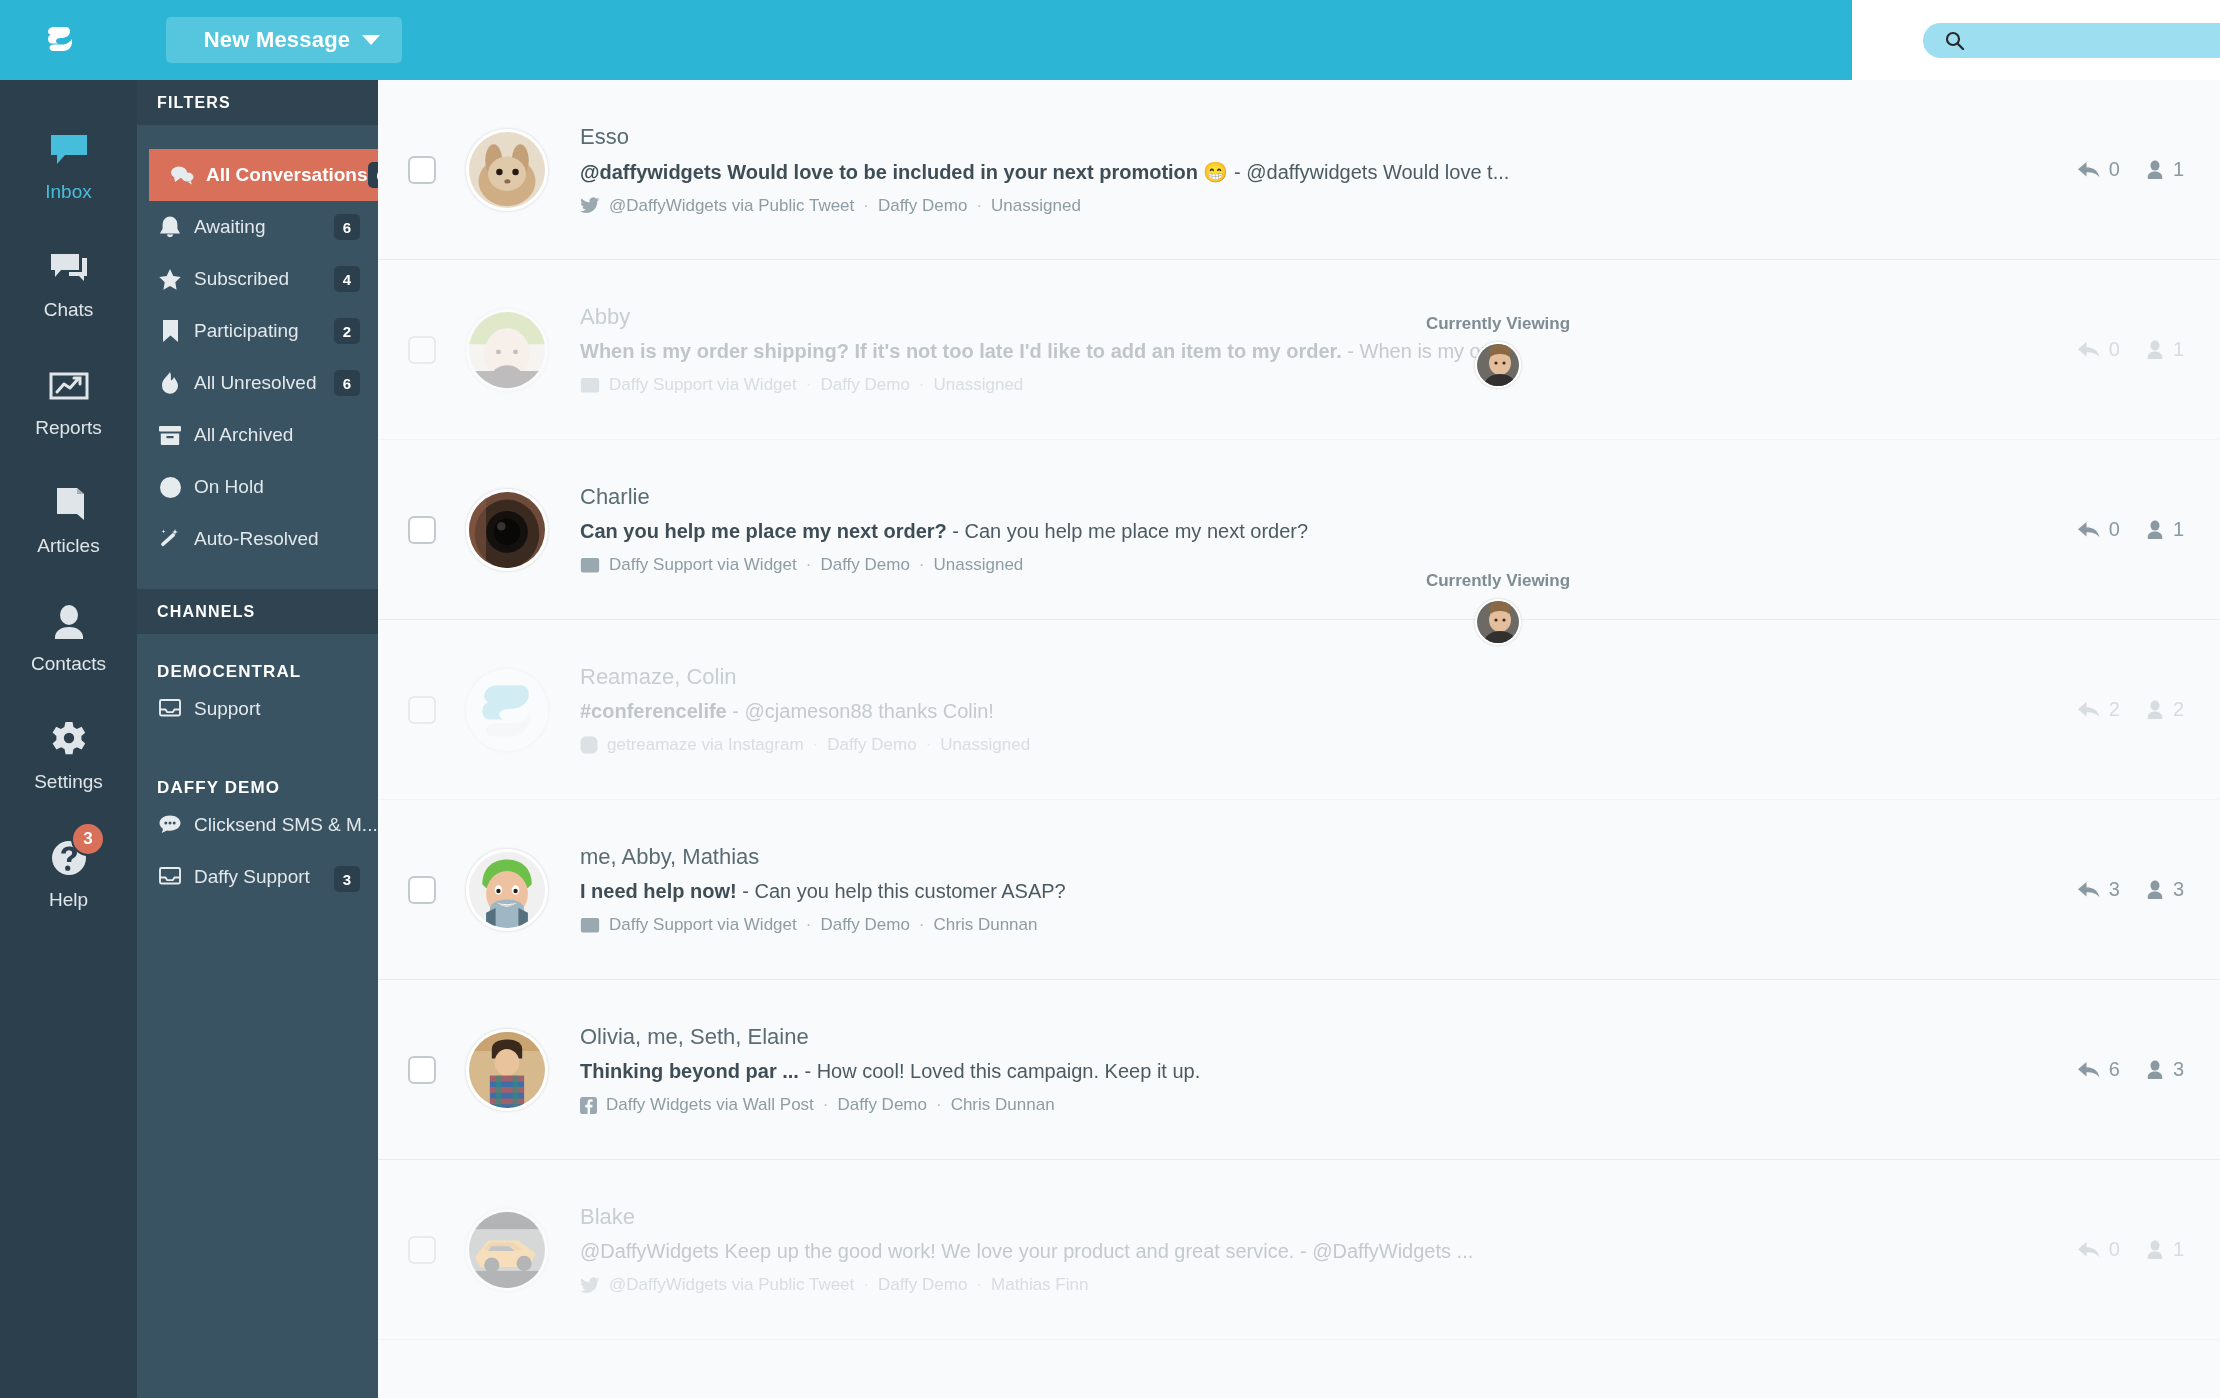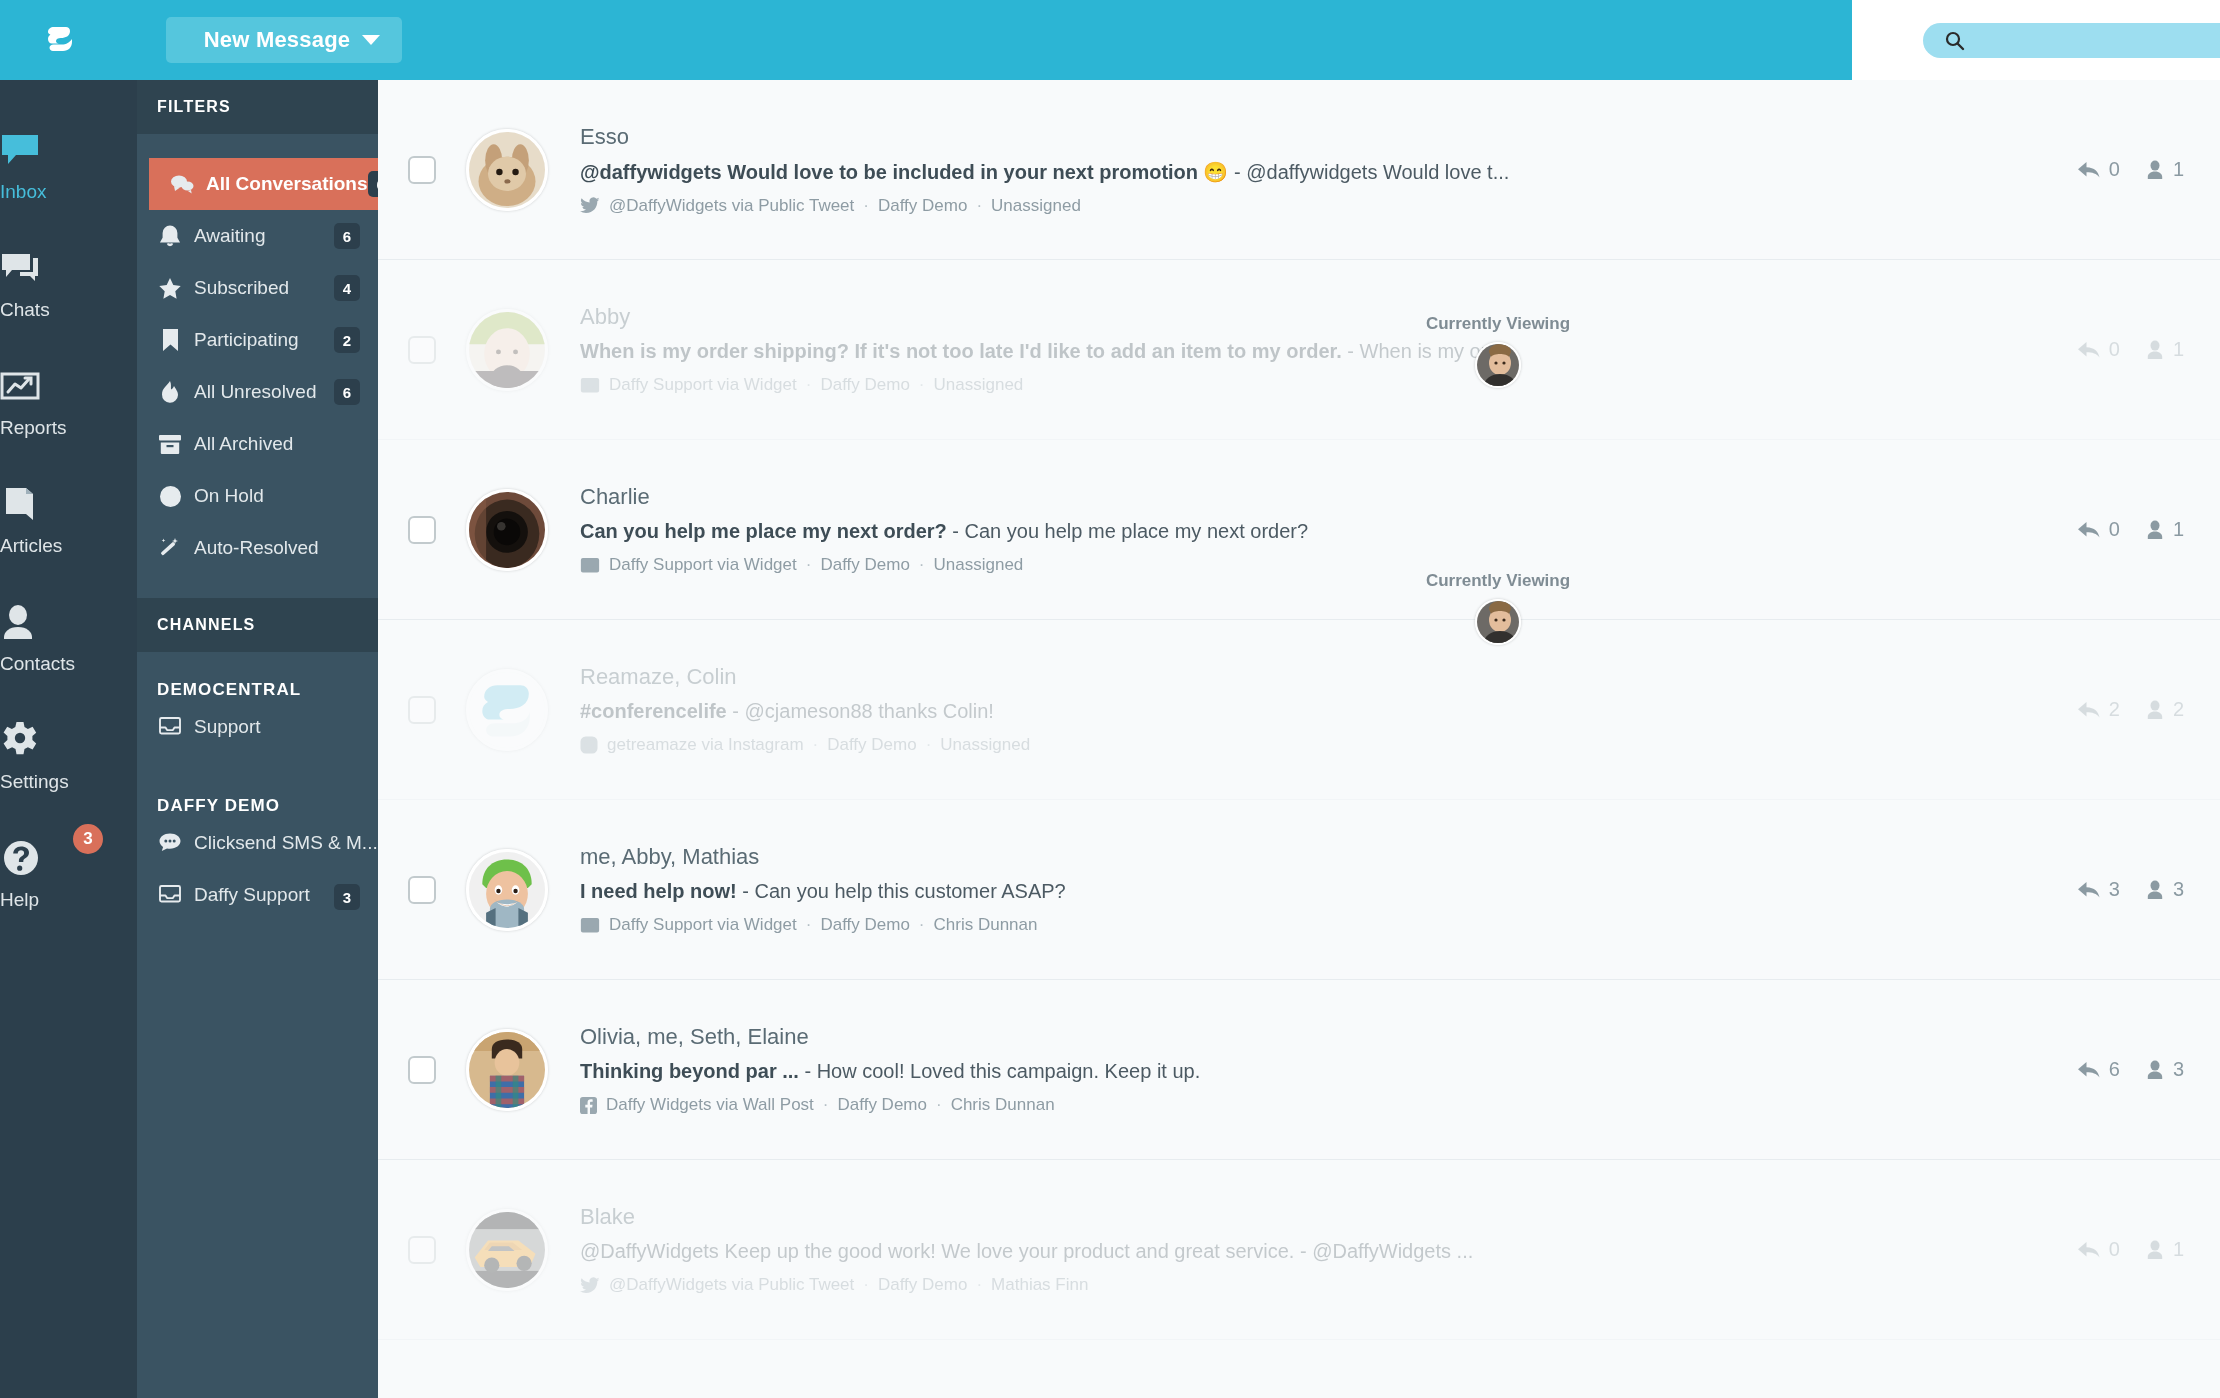--- a/index.html
+++ b/index.html
@@ -69,21 +69,21 @@
   
   .rail {
     position: absolute; top: 80px; left: 0;
     width: 137px; height: 1318px;
     background: #2c3f4c;
     padding-top: 26px;
   }
   .rail-item {
     width: 137px; height: 118px;
     display: flex; flex-direction: column;
-    align-items: flex-start; justify-content: center;
+    align-items: center; justify-content: center;
     cursor: pointer; position: relative;
     color: #d3dade;
   }
   .rail-item .rail-ico { height: 46px; display: flex; align-items: center; justify-content: center; }
   .rail-item .rail-label {
     font-size: 19px; margin-top: 8px; color: #dfe5e8;
   }
   .rail-item.active .rail-label { color: #46bedb; }
   .rail-item.active .rail-ico svg { fill: #46bedb; }
   .rail-item .rail-ico svg { fill: #dfe5e8; }
@@ -100,21 +100,21 @@
   }
 
   
   .filters {
     position: absolute; top: 80px; left: 137px;
     width: 241px; height: 1318px;
     background: #3a5362;
   }
   .panel-head {
     background: #2f4450;
-    height: 54px;
+    height: 45px;
     display: flex; align-items: center;
     padding-left: 20px;
   }
   .panel-head .ph-label {
     color: #ffffff; font-size: 16px; font-weight: bold;
     letter-spacing: 1.2px;
   }
   .filter-spacer { height: 24px; background: #3a5362; }
 
   .f-row {

